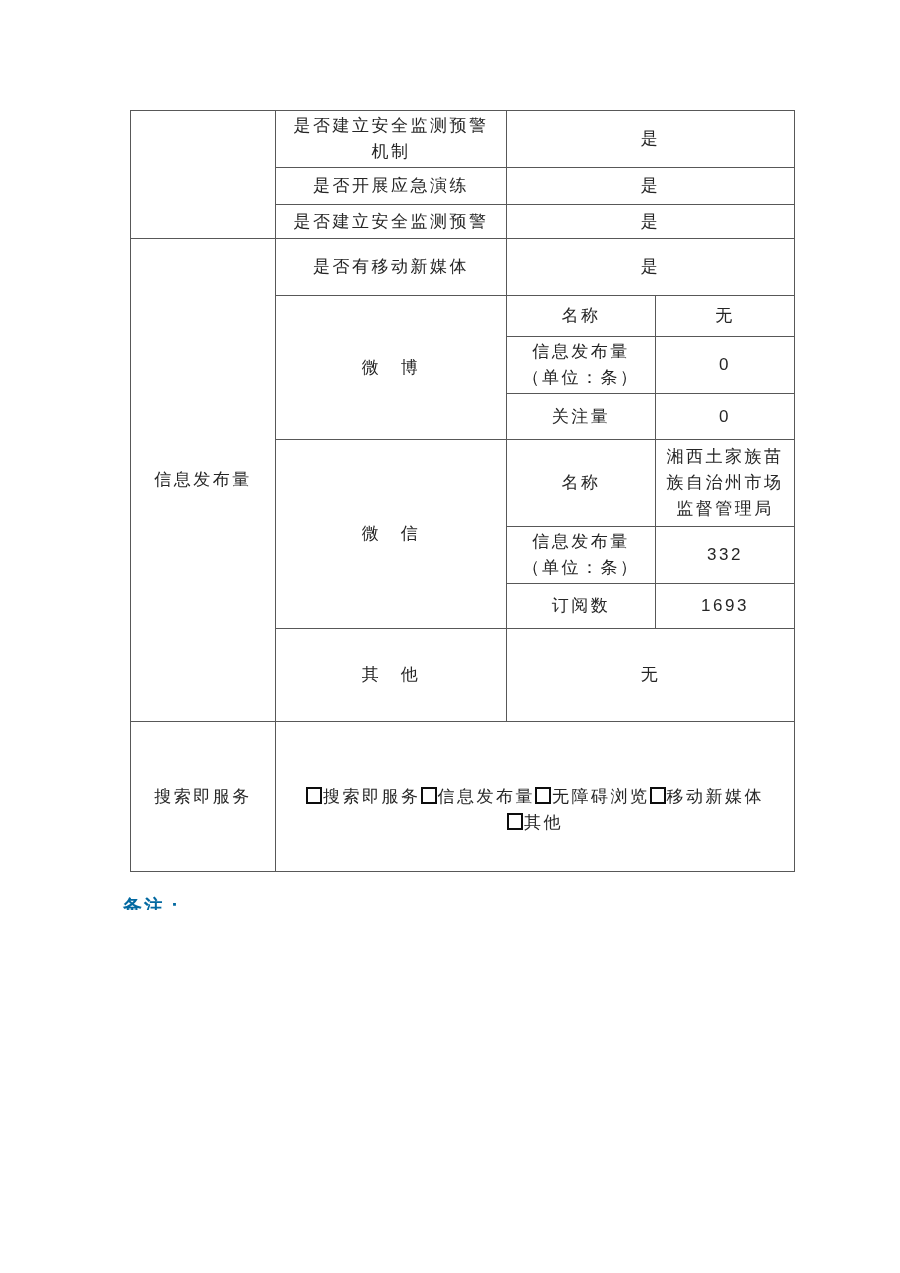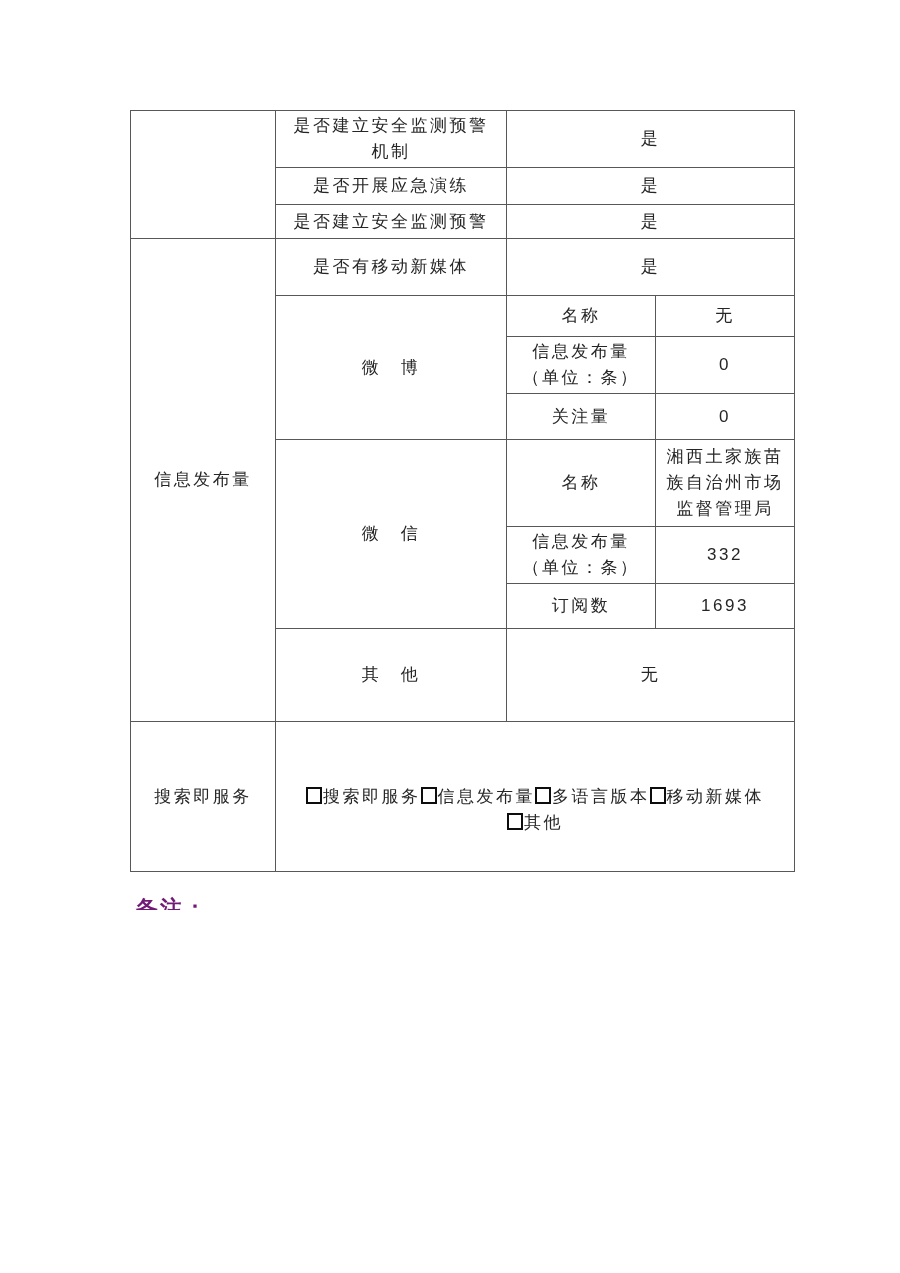--- a/index.html
+++ b/index.html
@@ -45,26 +45,26 @@
     display: inline-block;
     width: 12px;
     height: 13px;
     border: 2px solid #0d0d0d;
     vertical-align: -2px;
     margin-right: 1px;
     background: #ffffff;
   }
   .notes {
     position: absolute;
-    left: 136px;
+    left: 123px;
     top: 894px;
-    font-size: 22px;
+    font-size: 19px;
     font-weight: bold;
     letter-spacing: 2px;
-    color: #701a75;
+    color: #0369a1;
   }
   .page-number {
     position: absolute;
     left: 0;
     top: 1183px;
     width: 100%;
     text-align: center;
     font-size: 18px;
     color: #1a1a1a;
   }
@@ -132,21 +132,21 @@
       <td>1693</td>
     </tr>
     <tr style="height:93px">
       <td>其　他</td>
       <td colspan="2">无</td>
     </tr>
 
     <tr style="height:150px">
       <td>搜索即服务</td>
       <td colspan="3" class="innov-cell">
-        <span class="cb-item"><span class="cb-box"></span><span>搜索即服务</span></span><span class="cb-item"><span class="cb-box"></span><span>信息发布量</span></span><span class="cb-item"><span class="cb-box"></span><span>多语言版本</span></span><span class="cb-item"><span class="cb-box"></span><span>移动新媒体</span></span><span class="cb-item"><span class="cb-box"></span><span>其他</span></span>
+        <span class="cb-item"><span class="cb-box"></span><span>搜索即服务</span></span><span class="cb-item"><span class="cb-box"></span><span>信息发布量</span></span><span class="cb-item"><span class="cb-box"></span><span>无障碍浏览</span></span><span class="cb-item"><span class="cb-box"></span><span>移动新媒体</span></span><span class="cb-item"><span class="cb-box"></span><span>其他</span></span>
       </td>
     </tr>
   </tbody>
     </table>
 
   <div class="notes">备注：</div>
 
   <div class="page-number">3</div>
 
 </div>

